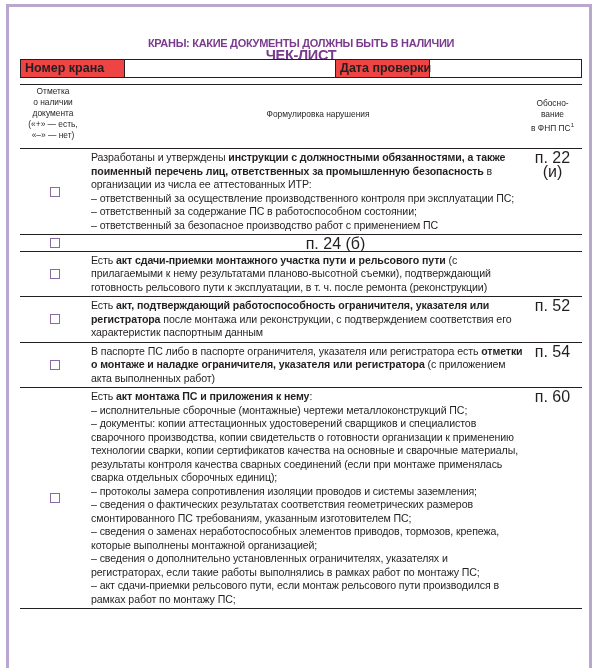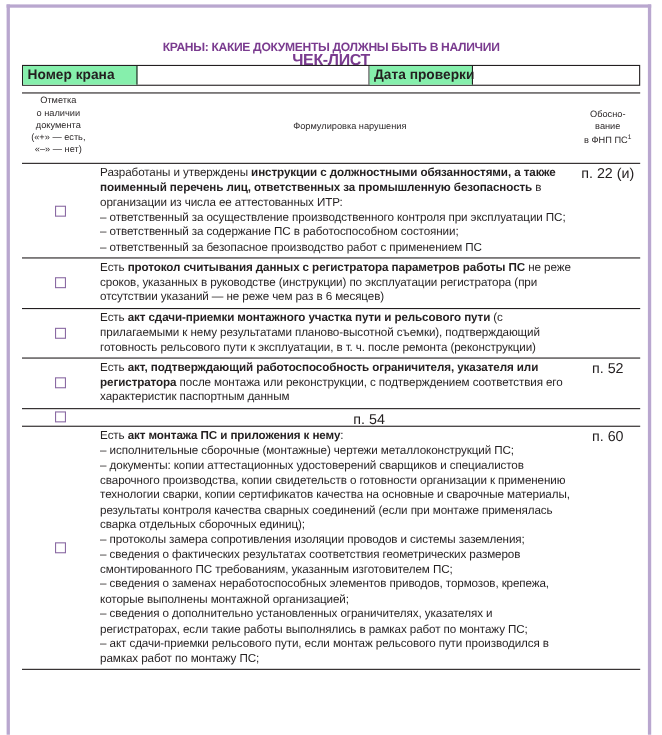--- a/index.html
+++ b/index.html
@@ -7,35 +7,35 @@
          font-family: "Liberation Sans", "DejaVu Sans", sans-serif; color: #231f20; }
   .frame { position: absolute; left: 6px; top: 4px; width: 586px; height: 700px;
            border: 3px solid #b9a7cf; border-bottom: none; box-sizing: border-box; }
   .title { position: absolute; left: 0; width: 602px; text-align: center;
            color: #7a3b8f; font-weight: bold; font-size: 14.5px; letter-spacing: -0.3px;
            font-family: "Liberation Sans Narrow", "Liberation Sans", sans-serif; }
   .t1 { top: 17px; margin-top: 30px; }
   .t2 { top: 37px; font-size: 11px; }
   .info { position: absolute; left: 20px; top: 59px; width: 562px; height: 19px;
           border: 1.3px solid #231f20; box-sizing: border-box; display: flex; }
-  .info .lbl { background: #86efac; font-weight: bold; font-size: 12.5px; padding: 1px 4px;
+  .info .lbl { background: #ef4444; font-weight: bold; font-size: 12.5px; padding: 1px 4px;
                box-sizing: border-box; border-right: 1.3px solid #231f20; white-space: nowrap; }
   .info .val { border-right: 1.3px solid #231f20; }
   .info .val:last-child { border-right: none; }
   .hdr-line { position: absolute; left: 20px; width: 562px; height: 0;
               border-top: 1.3px solid #231f20; }
   .colhdr { position: absolute; font-size: 8.4px; font-weight: normal; text-align: center;
             line-height: 11px; }
   .rows { position: absolute; left: 20px; top: 149px; width: 562px; }
   .row { position: relative; border-bottom: 1.3px solid #231f20; display: flex; }
   .row .mark { width: 69px; flex: none; display: flex; align-items: center; justify-content: center; }
   .checkbox { width: 8px; height: 8px; border: 1px solid #8a6aa3; background: #fff; cursor: pointer; }
   .row .text { width: 434px; flex: none; font-size: 10.6px; line-height: 13.5px;
                padding: 2px 0 2px 2px; box-sizing: border-box; letter-spacing: -0.1px; }
-  .row .ref { flex: 1; font-size: 13px; line-height: 13.5px; text-align: center; padding-top: 2px; }
+  .row .ref { flex: 1; font-size: 16px; line-height: 13.5px; text-align: center; padding-top: 2px; }
   .text b { font-weight: bold; }
   .text .li { display: block; }
 </style>
 </head>
 <body>
 
 <div class="frame"></div>
 
 <div class="title t1">ЧЕК-ЛИСТ</div>
 <div class="title t2">КРАНЫ: КАКИЕ ДОКУМЕНТЫ ДОЛЖНЫ БЫТЬ В НАЛИЧИИ</div>
@@ -70,39 +70,40 @@
       <div class="mark">
         <div class="checkbox"></div>
       </div>
       <div class="text"><span>Разработаны и утверждены </span><b>инструкции с должностными обязанностями, а также поименный перечень лиц, ответственных за промышленную безопасность</b><span> в организации из числа ее аттестованных ИТР:</span><span class="li">–  ответственный за осуществление производственного контроля при эксплуатации ПС;</span><span class="li">–  ответственный за содержание ПС в работоспособном состоянии;</span><span class="li">–  ответственный за безопасное производство работ с применением ПС</span></div>
       <div class="ref">п. 22 (и)</div>
     </div>
     <div class="row">
       <div class="mark">
         <div class="checkbox"></div>
       </div>
-      <div class="text"><span>Есть </span><b>протокол считывания данных с регистратора параметров работы ПС</b><span> не реже сроков, указанных в руководстве (инструкции) по эксплуатации регистратора (при отсутствии указаний — не реже чем раз в 6 месяцев)</span></div>
+      <div class="ref">п. 24 (б)</div>
     </div>
     <div class="row">
       <div class="mark">
         <div class="checkbox"></div>
       </div>
       <div class="text"><span>Есть </span><b>акт сдачи-приемки монтажного участка пути и рельсового пути</b><span> (с прилагаемыми к нему результатами планово-высотной съемки), подтверждающий готовность рельсового пути к эксплуатации, в т. ч. после ремонта (реконструкции)</span></div>
     </div>
     <div class="row">
       <div class="mark">
         <div class="checkbox"></div>
       </div>
       <div class="text"><span>Есть </span><b>акт, подтверждающий работоспособность ограничителя, указателя или регистратора</b><span> после монтажа или реконструкции, с подтверждением соответствия его характеристик паспортным данным</span></div>
       <div class="ref">п. 52</div>
     </div>
     <div class="row">
       <div class="mark">
         <div class="checkbox"></div>
       </div>
+      <div class="text"><span>В паспорте ПС либо в паспорте ограничителя, указателя или регистратора есть </span><b>отметки о монтаже и наладке ограничителя, указателя или регистратора</b><span> (с приложением акта выполненных работ)</span></div>
       <div class="ref">п. 54</div>
     </div>
     <div class="row">
       <div class="mark">
         <div class="checkbox"></div>
       </div>
       <div class="text"><span>Есть </span><b>акт монтажа ПС и приложения к нему</b><span>:</span><span class="li">–  исполнительные сборочные (монтажные) чертежи металлоконструкций ПС;</span><span class="li">–  документы: копии аттестационных удостоверений сварщиков и специалистов сварочного производства, копии свидетельств о готовности организации к применению технологии сварки, копии сертификатов качества на основные и сварочные материалы, результаты контроля качества сварных соединений (если при монтаже применялась сварка отдельных сборочных единиц);</span><span class="li">–  протоколы замера сопротивления изоляции проводов и системы заземления;</span><span class="li">–  сведения о фактических результатах соответствия геометрических размеров смонтированного ПС требованиям, указанным изготовителем ПС;</span><span class="li">–  сведения о заменах неработоспособных элементов приводов, тормозов, крепежа, которые выполнены монтажной организацией;</span><span class="li">–  сведения о дополнительно установленных ограничителях, указателях и регистраторах, если такие работы выполнялись в рамках работ по монтажу ПС;</span><span class="li">–  акт сдачи-приемки рельсового пути, если монтаж рельсового пути производился в рамках работ по монтажу ПС;</span></div>
       <div class="ref">п. 60</div>
     </div>
   </div>

